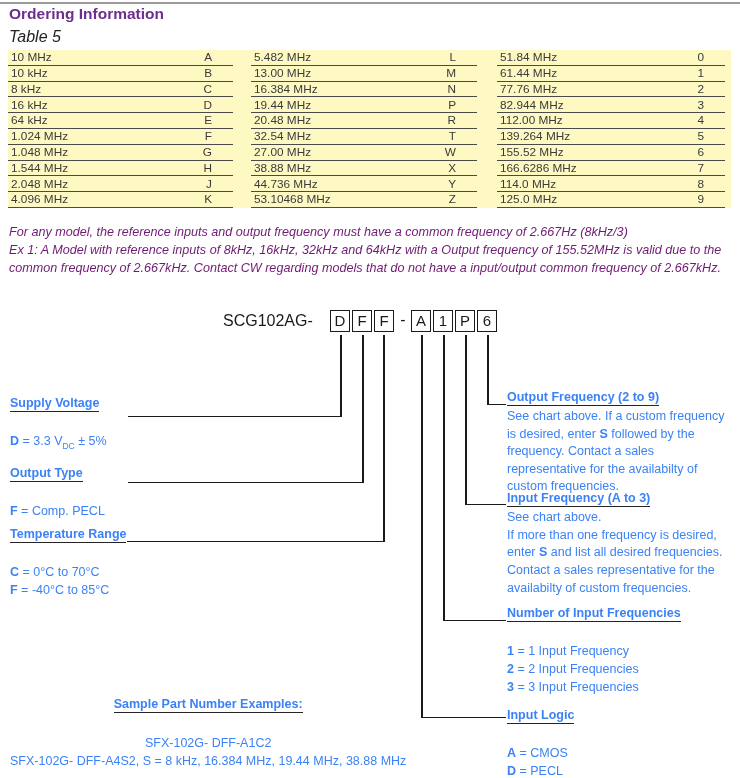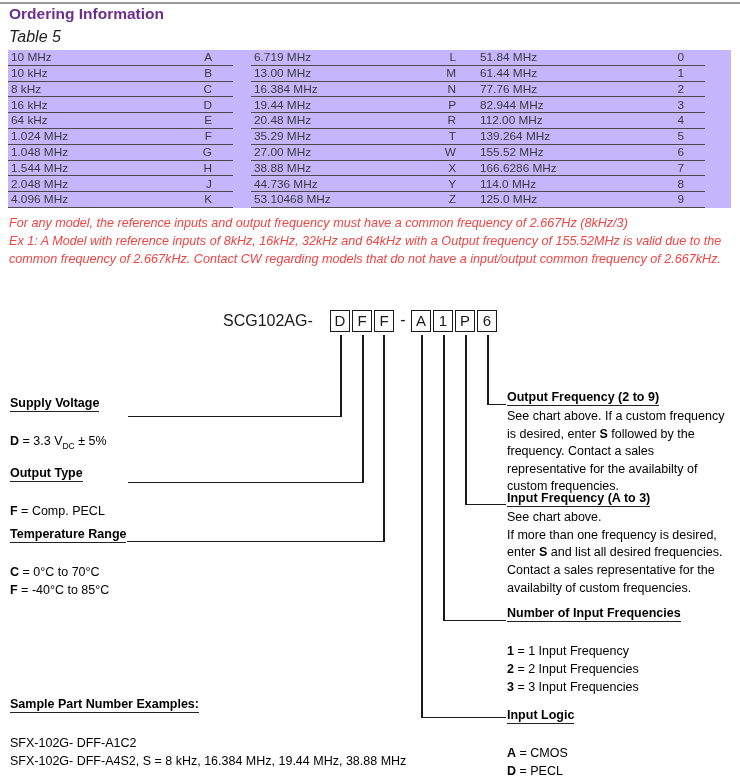--- a/index.html
+++ b/index.html
@@ -6,59 +6,59 @@
   html,body { background:#fff; }
   .page {
     position:relative; width:740px; height:778px; background:#ffffff;
     font-family:"Liberation Sans", sans-serif; color:#242424; overflow:hidden;padding-left:18px;
   }
   .top-rule { position:absolute; left:0; top:2px; width:740px; height:1.5px; background:#9a9a9a; }
   .title { position:absolute; left:9px; top:5px; font-size:15.5px; font-weight:bold; color:#6e2e8e; }
   .caption { position:absolute; left:9px; top:28px; font-size:16px; font-style:italic; color:#222; }
 
   
-  .freq-table { position:absolute; left:8px; top:50px; width:723px; height:158px; background:#c4b5fd; display:flex; }
+  .freq-table { position:absolute; left:8px; top:50px; width:723px; height:158px; background:#fef9c3; display:flex; }
   .freq-col { display:block; }
   .freq-col.c1 { width:225px; }
   .freq-col.c2 { width:226px; margin-left:18px; }
-  .freq-col.c3 { width:228px; margin-left:0; }
+  .freq-col.c3 { width:228px; margin-left:20px; }
   .freq-row {
     position:relative; height:15.8px; border-bottom:1.5px solid #4a4a4a;
     font-size:11.8px; color:#3a3a3a; display:flex; align-items:flex-end; padding:0 0 0.5px 3px;
   }
   .freq-row .code { position:absolute; right:21px; bottom:0.5px; }
 
   
-  .notes { position:absolute; left:9px; top:214px; width:730px; font-size:12.6px; font-style:italic; line-height:18px; color:#ef4444; }
+  .notes { position:absolute; left:9px; top:223px; width:730px; font-size:12.6px; font-style:italic; line-height:18px; color:#701a75; }
 
   
   .pn-prefix { position:absolute; left:223px; top:312px; font-size:16px; color:#1a1a1a; }
   .pn-box {
     position:absolute; top:310px; width:20px; height:22px; border:1.5px solid #1a1a1a;
     font-size:15px; line-height:19px; text-align:center; color:#1a1a1a; background:#fff;
   }
   .pn-dash { position:absolute; left:396px; top:311px; width:14px; text-align:center; font-size:16px; color:#1a1a1a; }
 
   
   .vl { position:absolute; width:1.5px; background:#1a1a1a; }
   .hl { position:absolute; height:1.5px; background:#1a1a1a; }
 
   
-  .blk { position:absolute; font-size:12.5px; color:#000000; }
+  .blk { position:absolute; font-size:12.5px; color:#3b82f6; }
   .head { font-weight:bold; white-space:nowrap; }
   .head .hu { display:inline-block; border-bottom:1.7px solid #242424; padding-bottom:1px; }
   .line { line-height:17.8px; white-space:nowrap; }
   .blk .first { margin-top:21px; }
   .para { line-height:17.6px; margin-top:2px; width:224px; }
   sub { font-size:8.5px; }
 
   #blk-supply { left:10px; top:396px; }
   #blk-output-type { left:10px; top:466px; }
   #blk-temp { left:10px; top:527px; }
-  #blk-samples { left:10px; top:697px; }
+  #blk-samples { left:10px; top:697px;text-align:center; }
   #blk-outfreq { left:507px; top:390px; width:228px; }
   #blk-infreq { left:507px; top:491px; width:228px; }
   #blk-numin { left:507px; top:606px; width:228px; }
   #blk-inlogic { left:507px; top:708px; width:228px; }
 </style>
 </head>
 <body>
 
 <div class="page">
 
@@ -115,21 +115,21 @@
         </div>
 
         <div class="freq-row">
           <span class="freq">4.096 MHz</span>
           <span class="code">K</span>
         </div>
       </div>
     <div class="freq-col c2">
 
         <div class="freq-row">
-          <span class="freq">6.719 MHz</span>
+          <span class="freq">5.482 MHz</span>
           <span class="code">L</span>
         </div>
 
         <div class="freq-row">
           <span class="freq">13.00 MHz</span>
           <span class="code">M</span>
         </div>
 
         <div class="freq-row">
           <span class="freq">16.384 MHz</span>
@@ -140,21 +140,21 @@
           <span class="freq">19.44 MHz</span>
           <span class="code">P</span>
         </div>
 
         <div class="freq-row">
           <span class="freq">20.48 MHz</span>
           <span class="code">R</span>
         </div>
 
         <div class="freq-row">
-          <span class="freq">35.29 MHz</span>
+          <span class="freq">32.54 MHz</span>
           <span class="code">T</span>
         </div>
 
         <div class="freq-row">
           <span class="freq">27.00 MHz</span>
           <span class="code">W</span>
         </div>
 
         <div class="freq-row">
           <span class="freq">38.88 MHz</span>

